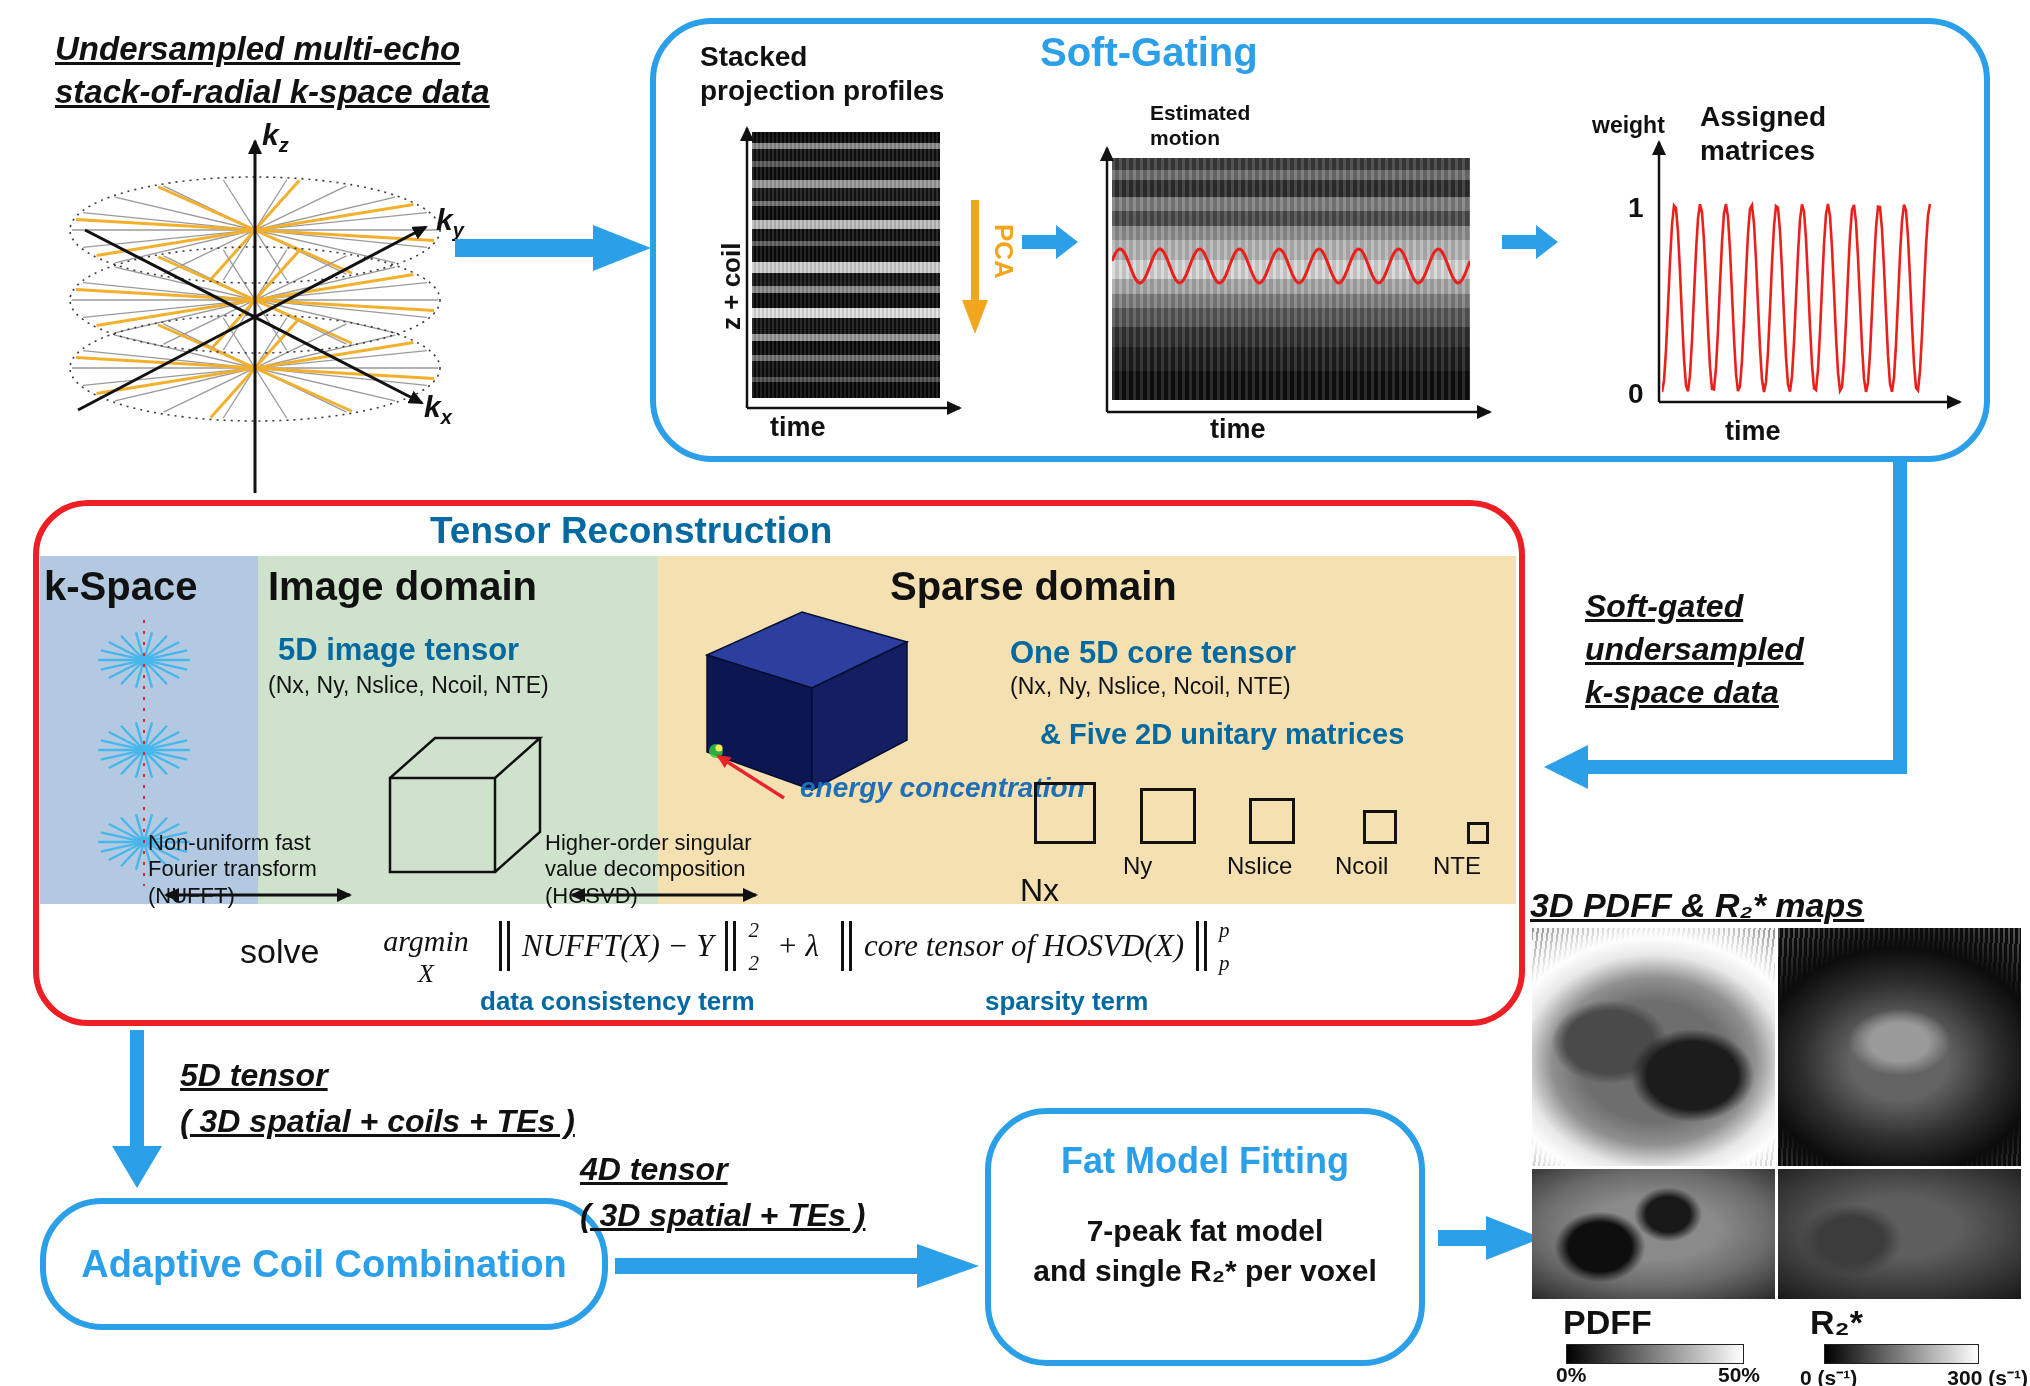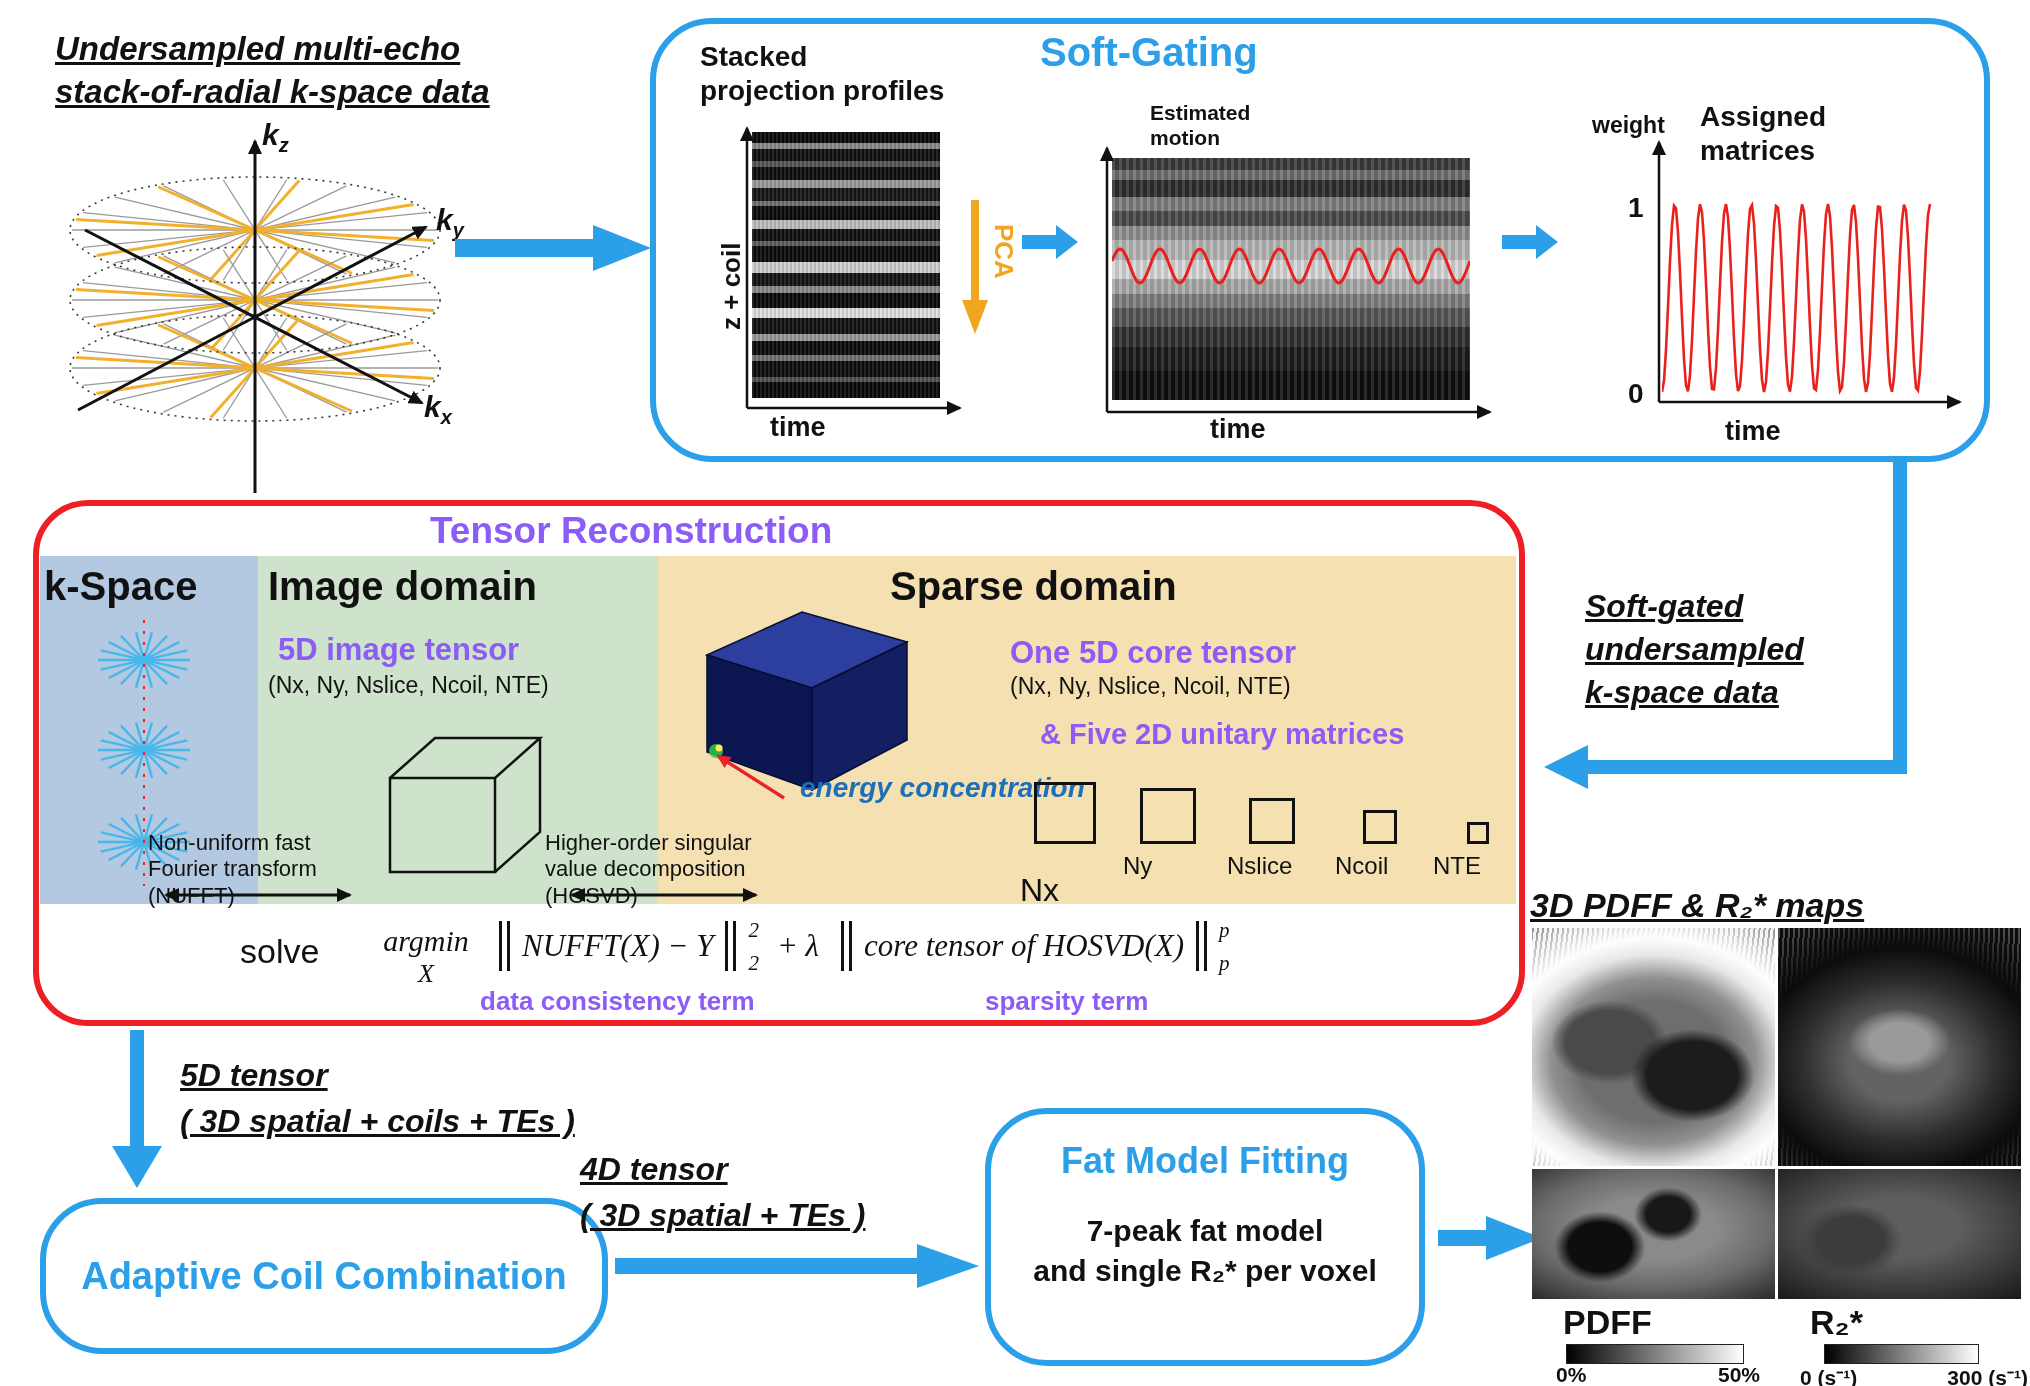--- a/index.html
+++ b/index.html
@@ -4,21 +4,21 @@
 <style>
   *{margin:0;padding:0;box-sizing:border-box}
   html,body{background:#fff}
   body{font-family:"Liberation Sans",sans-serif;color:#111}
   #canvas{position:relative;width:2030px;height:1386px;background:#fff;overflow:hidden}
   .abs{position:absolute}
   .ctr{text-align:left}
   .b{font-weight:700}
   .biu{font-weight:700;font-style:italic;text-decoration:underline}
   .blue{color:#2b9fe8}
-  .red{color:#8b5cf6}
+  .red{color:#0369a1}
   .roundbox{position:absolute;border:6px solid #2b9fe8;border-radius:62px;background:#fff}
   .axis-label{position:absolute;font-weight:700;font-style:italic;font-size:30px}
   .axis-label sub{font-size:20px}
   
   .stacked-img{position:absolute;background:
     repeating-linear-gradient(90deg, rgba(255,255,255,0.10) 0 2px, rgba(0,0,0,0.12) 2px 4px),
     linear-gradient(to bottom,
      #090909 0 4%, #8a8a8a 4% 6.5%, #101010 6.5% 11%, #565656 11% 13%, #0c0c0c 13% 18%,
      #9a9a9a 18% 21%, #151515 21% 26%, #6f6f6f 26% 28%, #090909 28% 33%,
      #bdbdbd 33% 36.5%, #0f0f0f 36.5% 41%, #5e5e5e 41% 43%, #0a0a0a 43% 49%,
@@ -326,21 +326,21 @@
 
   <svg class="abs" style="left:105px;top:1030px" width="64" height="162">
     <rect x="25" y="0" width="14" height="116" fill="#2b9fe8"></rect>
     <polygon points="7,116 57,116 32,158" fill="#2b9fe8"></polygon>
   </svg>
   <div class="abs ctr" style="left:180px;top:1052px;width:420px;font-size:32px;line-height:1.45">
     <div class="biu">5D tensor</div>
     <div class="biu">( 3D spatial + coils + TEs )</div>
   </div>
 
-  <div class="roundbox" style="left:40px;top:1198px;width:568px;height:156px;display:flex;align-items:center;justify-content:center">
+  <div class="roundbox" style="left:40px;top:1198px;width:568px;height:132px;display:flex;align-items:center;justify-content:center">
     <span class="b blue" style="font-size:38px">Adaptive Coil Combination</span>
   </div>
 
   <div class="abs ctr" style="left:580px;top:1146px;width:420px;font-size:32px;line-height:1.45">
     <div class="biu">4D tensor</div>
     <div class="biu">( 3D spatial + TEs )</div>
   </div>
   <svg class="abs" style="left:615px;top:1238px" width="370" height="56">
     <polygon points="0,20 302,20 302,6 364,28 302,50 302,36 0,36" fill="#2b9fe8"></polygon>
   </svg>

